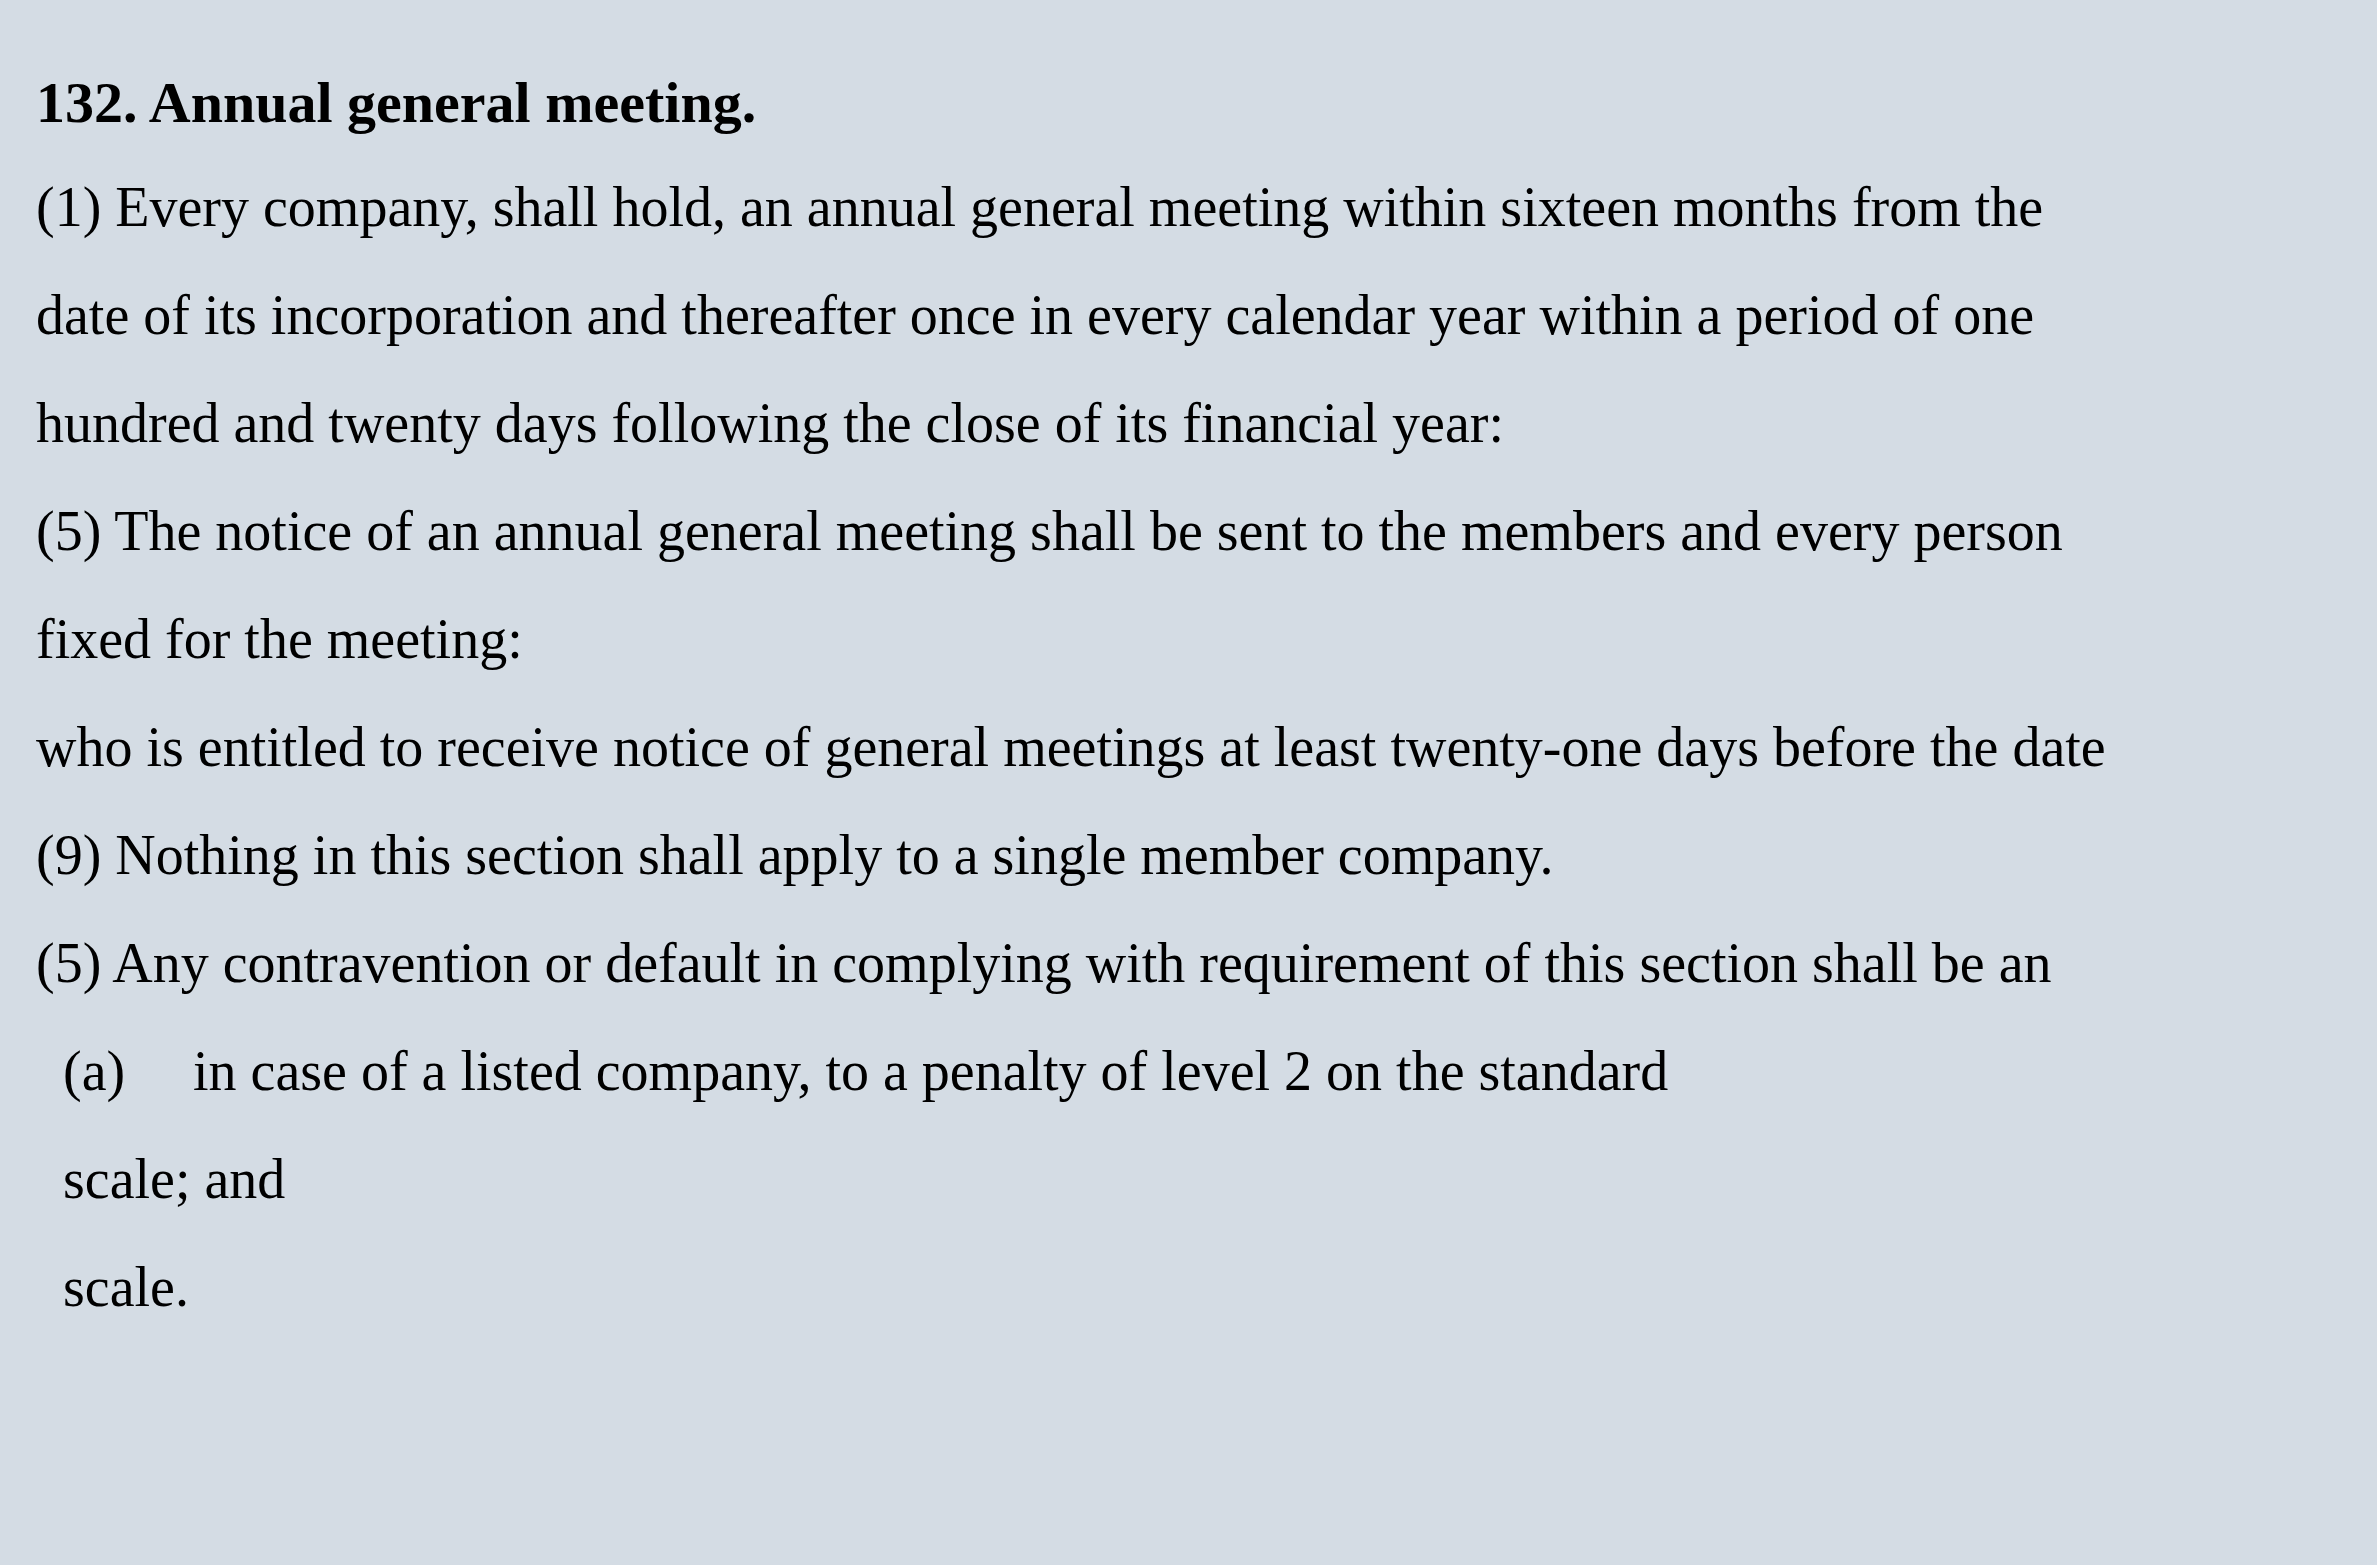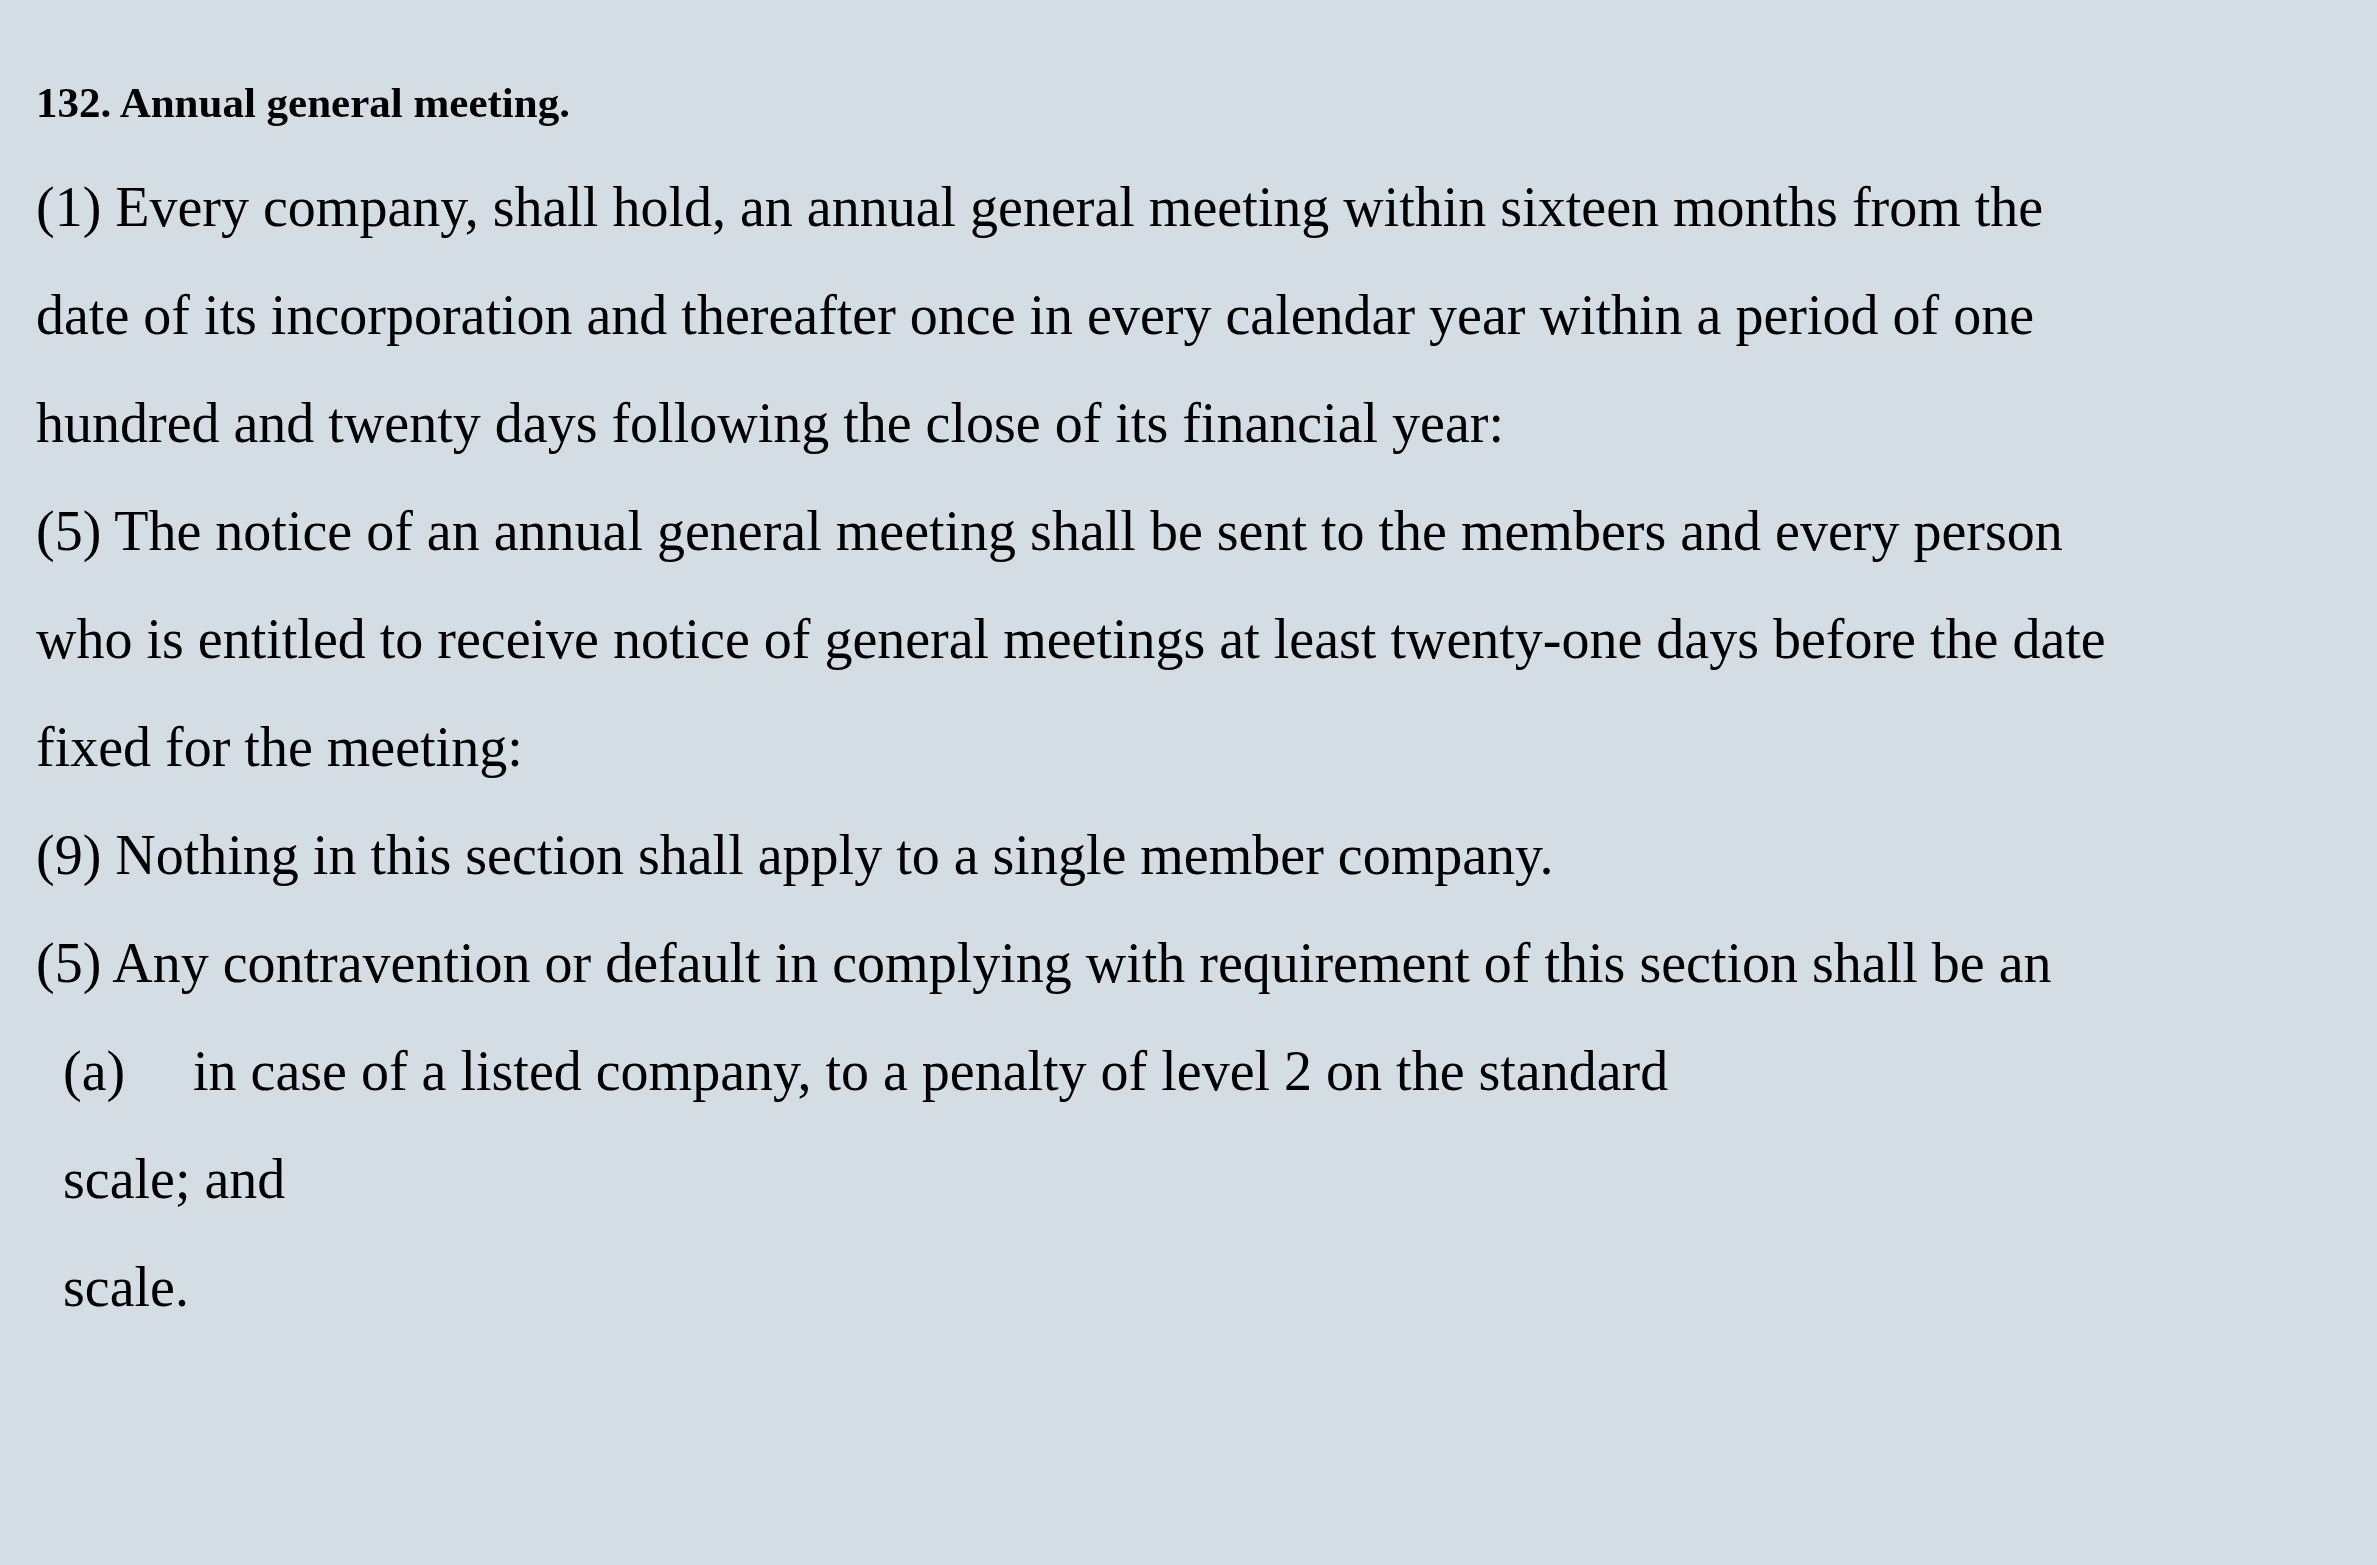--- a/index.html
+++ b/index.html
@@ -23,21 +23,21 @@
     .line {
       height: 108px;
       line-height: 108px;
       font-size: 56px;
       white-space: nowrap;
     }
     .title {
       font-weight: bold;
       height: 101px;
       line-height: 101px;
-      font-size: 43px;
+      font-size: 58px;
       white-space: nowrap;
     }
     .indent {
       padding-left: 27px;
     }
     .label {
       display: inline-block;
       width: 130px;
     }
   </style>
@@ -48,22 +48,22 @@
   <div class="title">132. Annual general meeting.</div>
 
   <div>
     <div class="line">(1) Every company, shall hold, an annual general meeting within sixteen months from the</div>
     <div class="line">date of its incorporation and thereafter once in every calendar year within a period of one</div>
     <div class="line">hundred and twenty days following the close of its financial year:</div>
   </div>
 
   <div>
     <div class="line">(5) The notice of an annual general meeting shall be sent to the members and every person</div>
+    <div class="line">fixed for the meeting:</div>
     <div class="line">who is entitled to receive notice of general meetings at least twenty-one days before the date</div>
-    <div class="line">fixed for the meeting:</div>
   </div>
 
   <div>
     <div class="line">(9) Nothing in this section shall apply to a single member company.</div>
   </div>
 
   <div>
     <div class="line">(5) Any contravention or default in complying with requirement of this section shall be an</div>
 
     <div>

